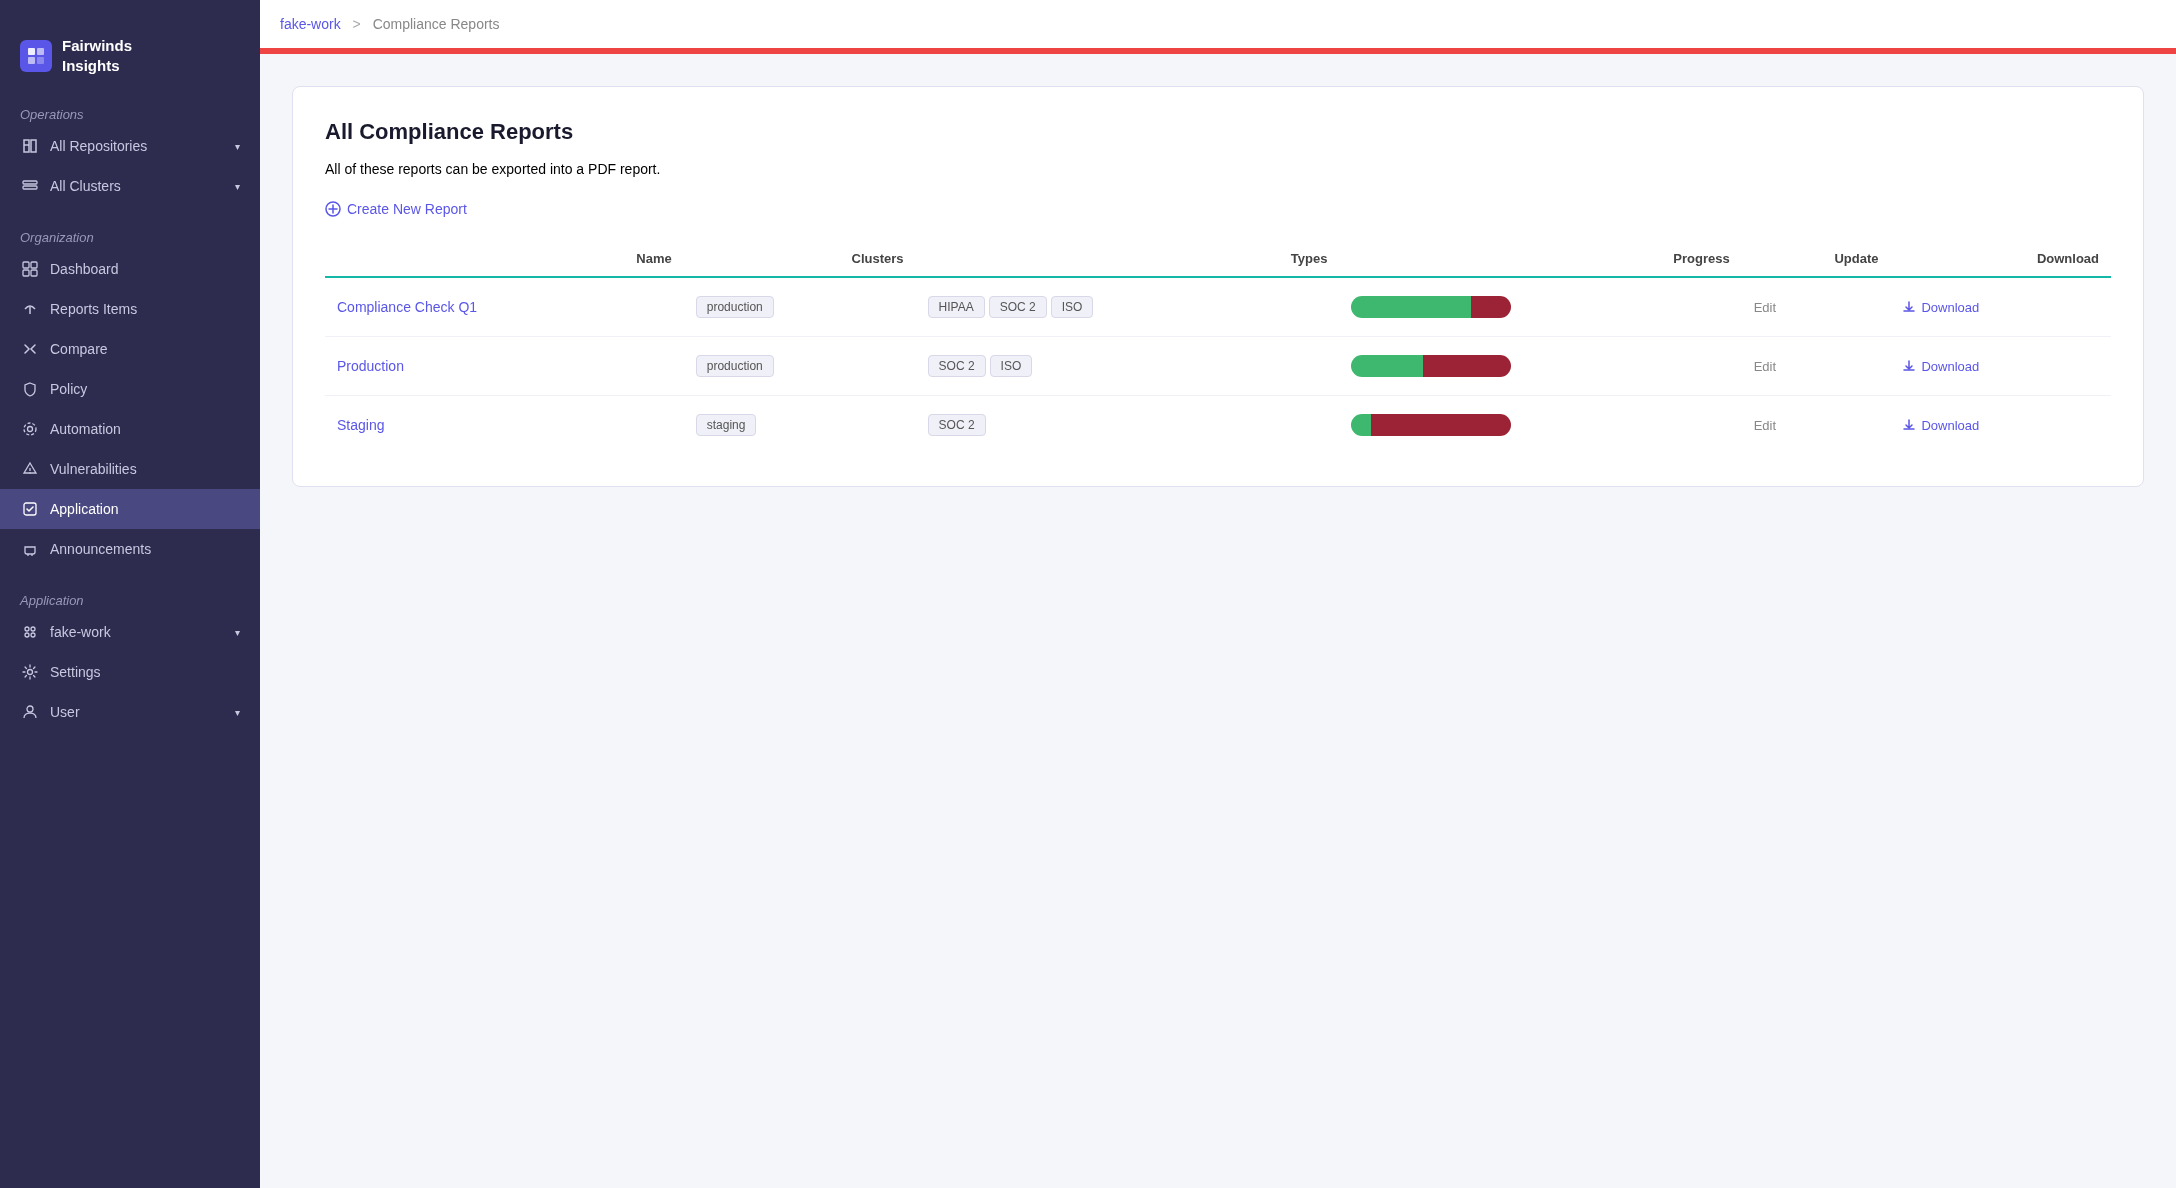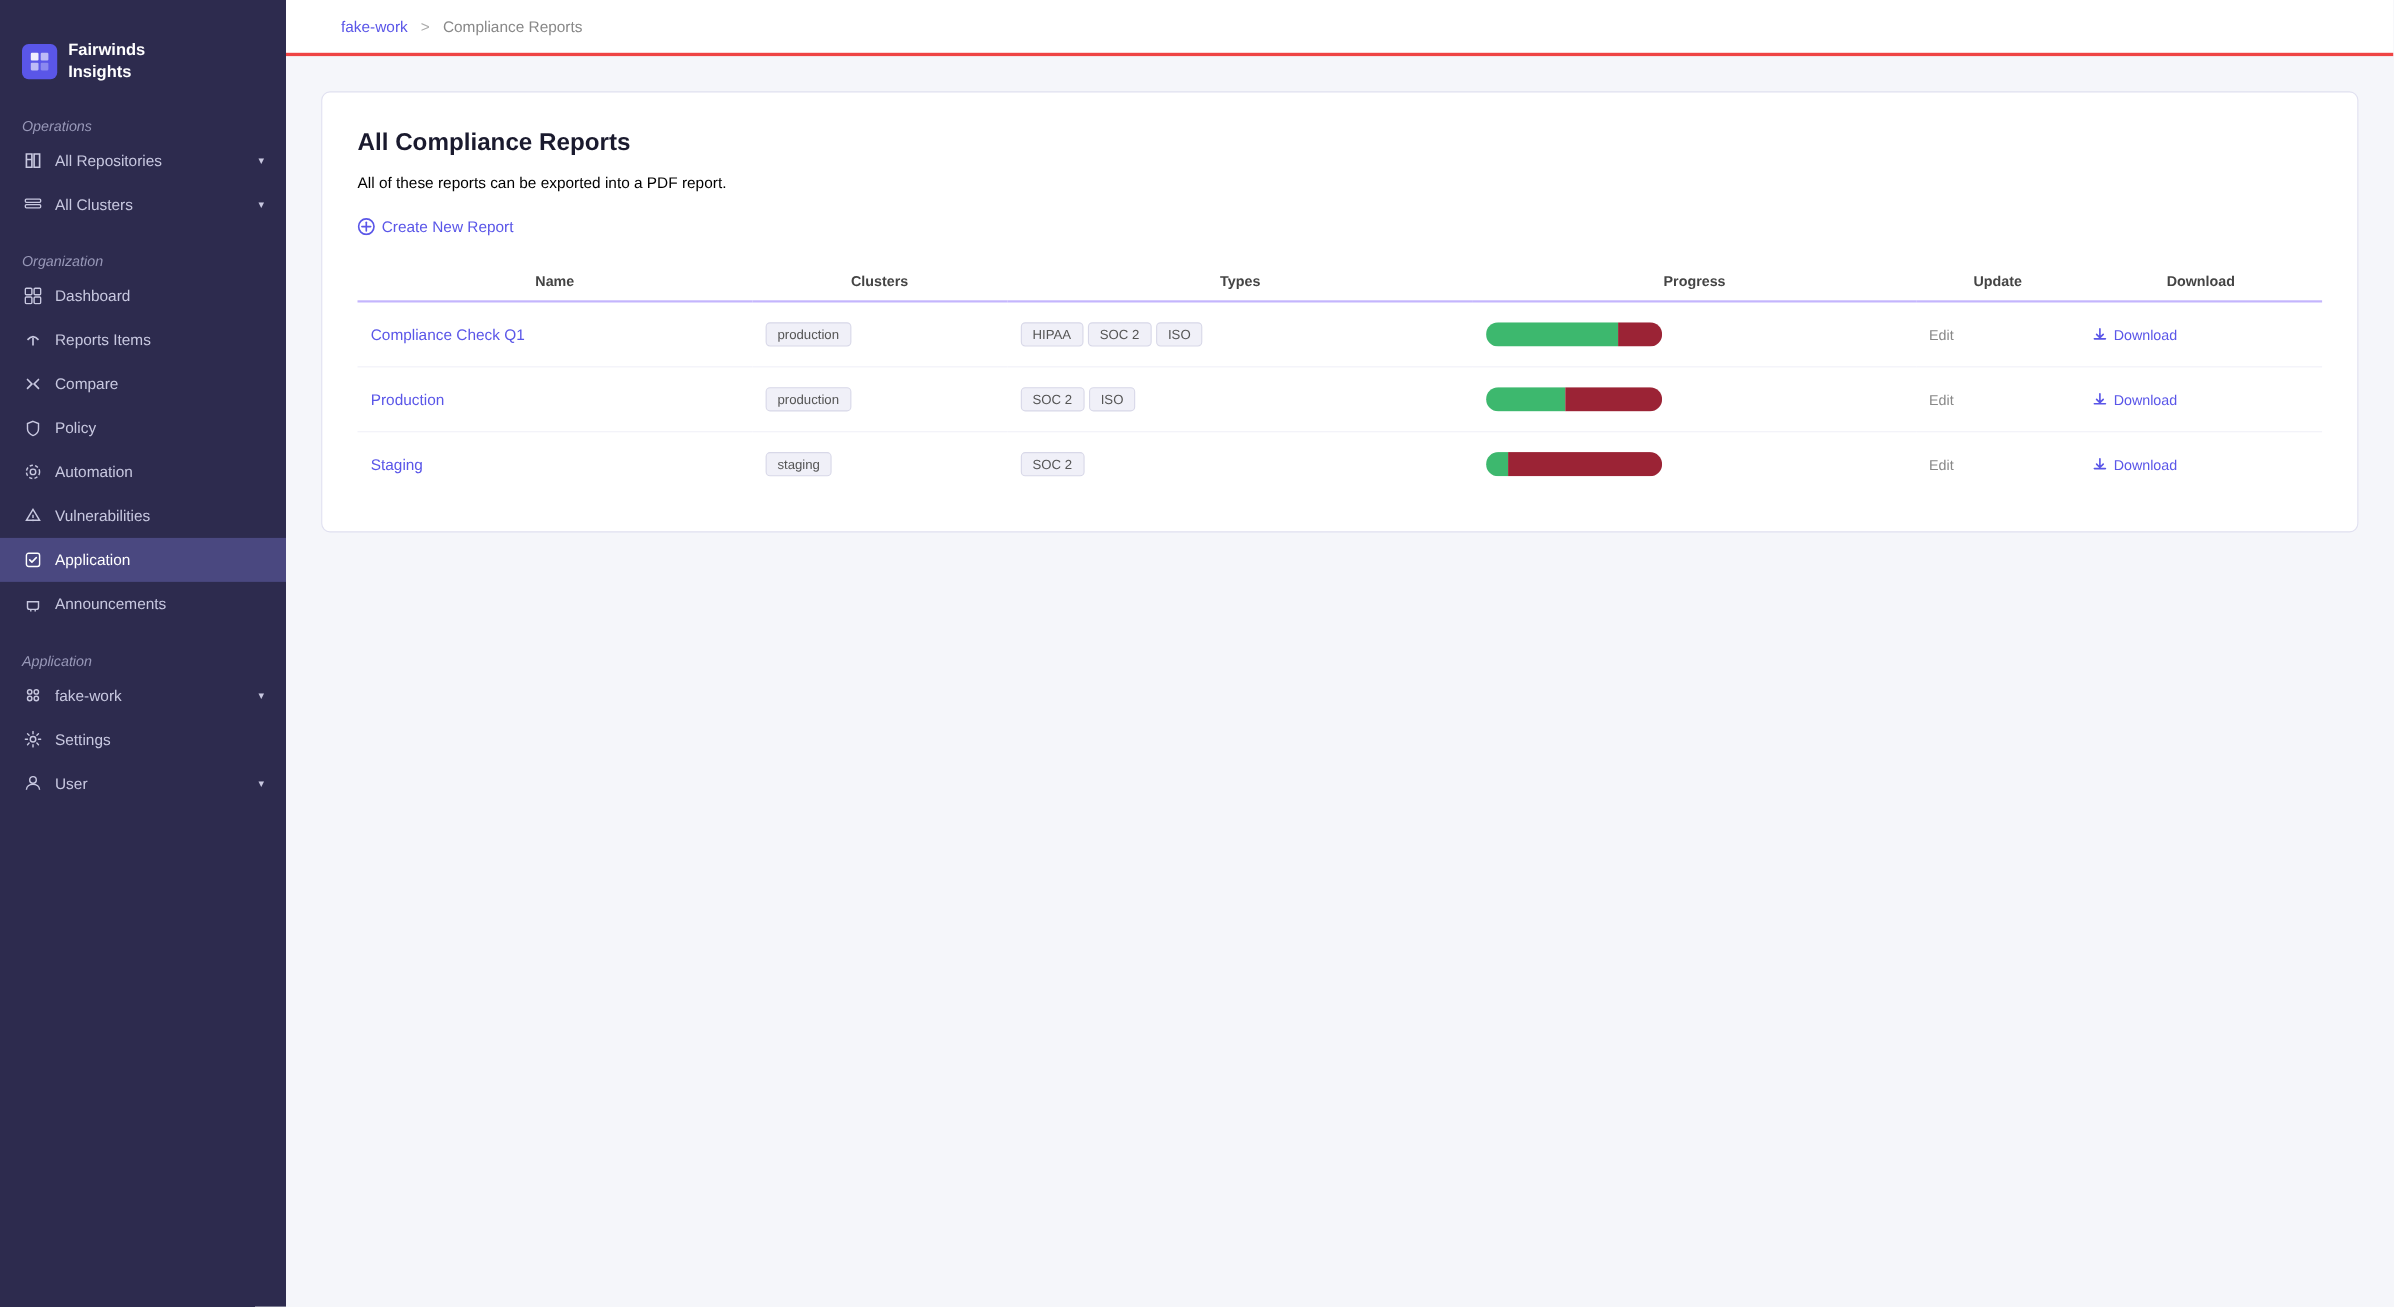--- a/index.html
+++ b/index.html
@@ -76,25 +76,25 @@
 
     
     .main {
       flex: 1;
       display: flex;
       flex-direction: column;
       overflow: auto;
       background: #f5f6fa;
     }
     .breadcrumb {
-      padding: 16px 50px;
+      padding: 16px 20px;
       font-size: 14px;
       color: #888;
       background: white;
-      border-bottom: 3px solid #ef4444;
+      border-bottom: 6px solid #ef4444;
     }
     .breadcrumb a { color: #5a56e8; text-decoration: none; }
     .breadcrumb .sep { margin: 0 8px; color: #aaa; }
 
     .content {
       padding: 32px;
     }
     .card {
       background: white;
       border-radius: 8px;
@@ -124,26 +124,26 @@
       border: none;
       padding: 0;
     }
 
     
     table {
       width: 100%;
       border-collapse: collapse;
     }
     thead th {
-      text-align: center;
+      text-align: right;
       font-size: 13px;
       font-weight: 600;
       color: #444;
       padding: 10px 12px;
-      border-bottom: 2px solid #c4b5fd;
+      border-bottom: 2px solid #14b8a6;
     }
     tbody td {
       padding: 18px 12px;
       border-bottom: 1px solid #f0f0f8;
       font-size: 14px;
       vertical-align: middle;
     }
     tbody tr:last-child td { border-bottom: none; }
 
     .report-name {

